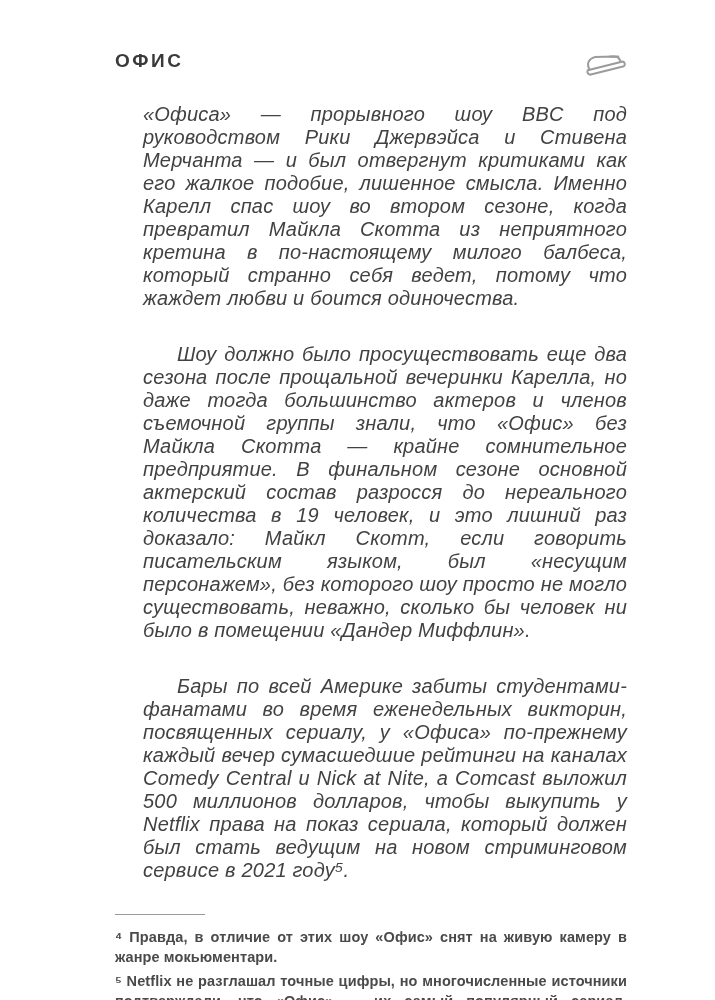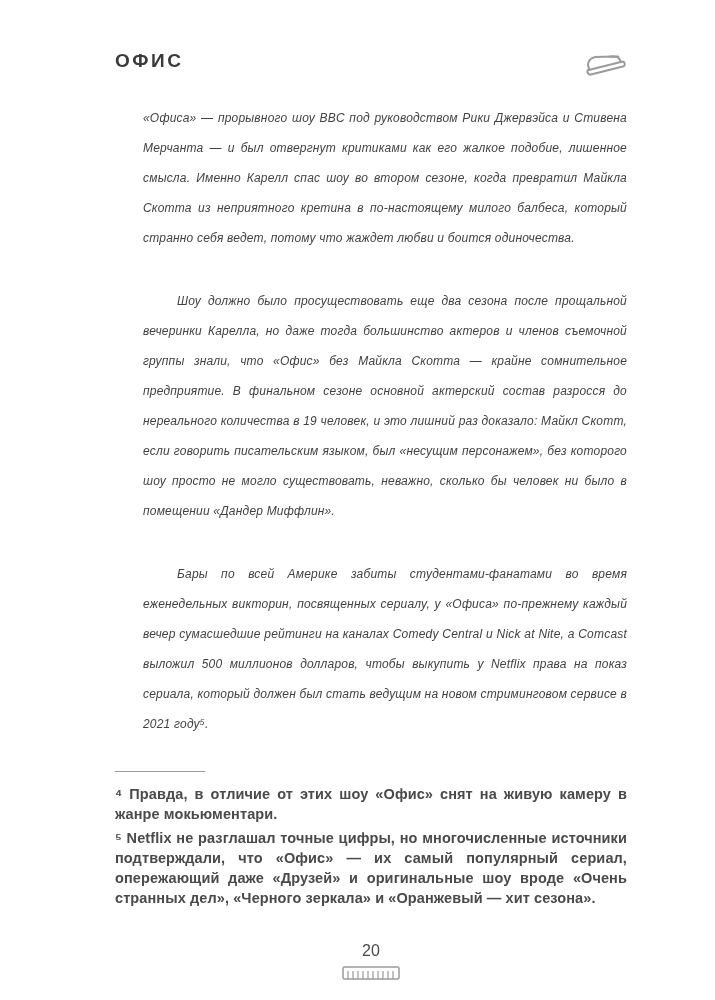--- a/index.html
+++ b/index.html
@@ -33,22 +33,22 @@
     font-weight: 800;
     letter-spacing: 2.5px;
     color: #3a3a3a;
   }
   .header-icon svg { display: block; }
 
   
   .body-text {
     padding-left: 28px;
     font-style: italic;
-    font-size: 12px;
-    line-height: 30px;
+    font-size: 20px;
+    line-height: 23px;
     letter-spacing: 0.2px;
     text-align: justify;
     color: #424242;
   }
   .body-text p {
     margin: 0 0 18px 0;
   }
   .body-text p.indent {
     text-indent: 34px;
     margin-top: 33px;

